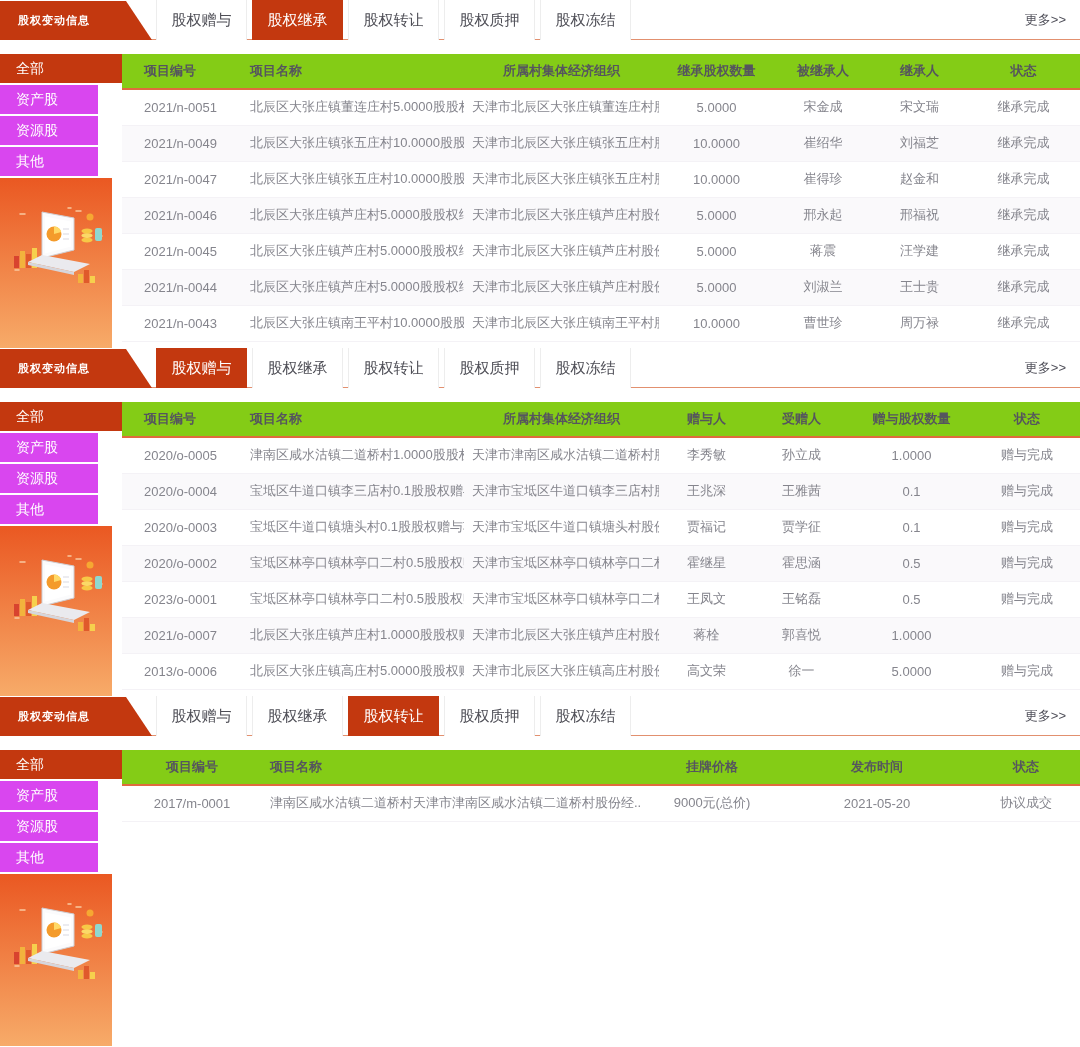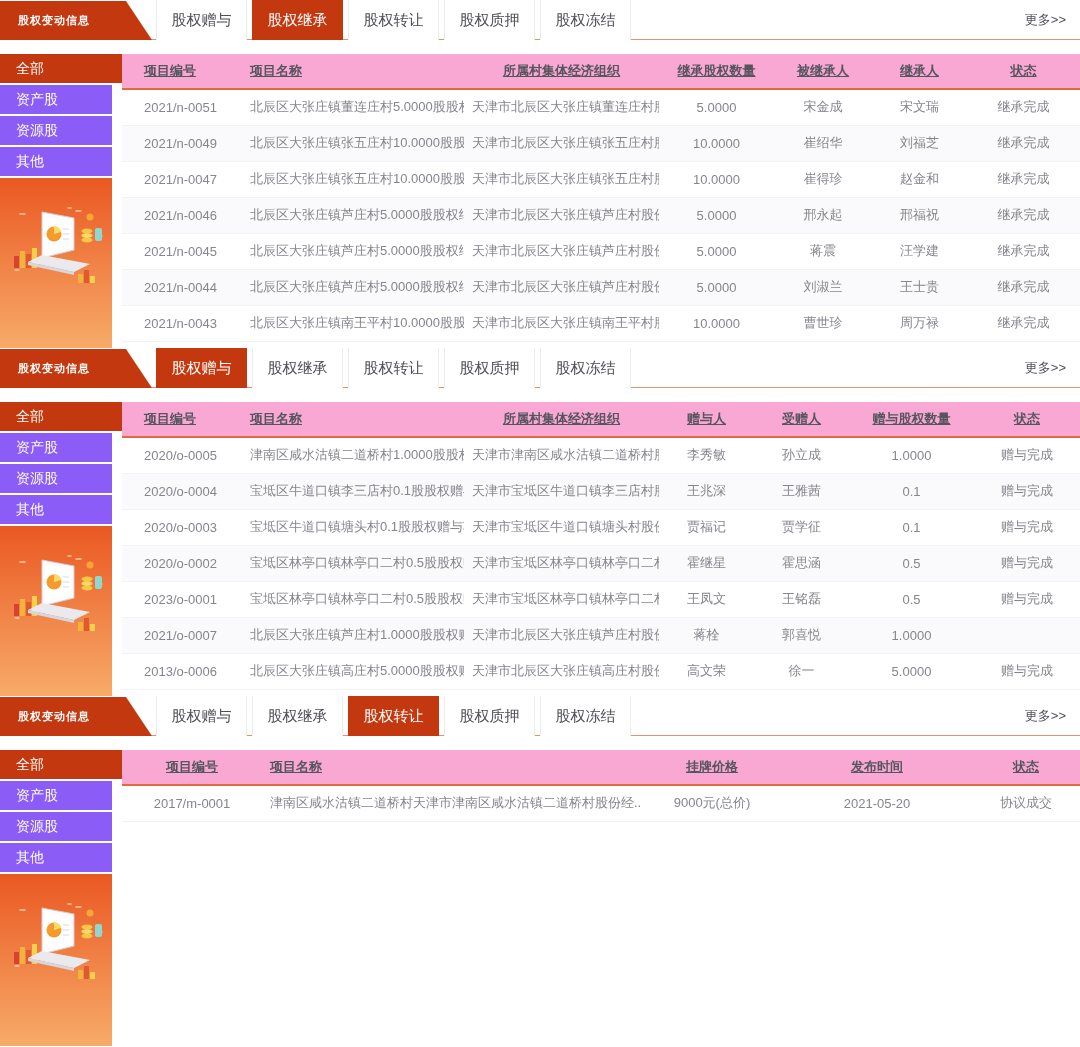--- a/index.html
+++ b/index.html
@@ -19,30 +19,30 @@
          font-size:15px; color:#4d4d55; background:#fff; border-left:1px solid #ededed; border-right:1px solid #ededed;
          cursor:pointer; }
   .tab.active { background:#c3380f; color:#fff; border-color:#c3380f; }
   .more { position:absolute; right:14px; top:0; height:40px; display:flex; align-items:center;
           font-size:13px; color:#50505a; text-decoration:none; cursor:pointer; }
 
   
   .sec-body { display:flex; margin-top:14px; min-height:294px; align-items:stretch;justify-content:flex-end; }
   .sec-body.tall { min-height:296px; }
   .sidebar { width:122px; flex:none; display:flex; flex-direction:column; }
-  .side-item { height:29px; width:112px; margin-bottom:2px; background:#8b5cf6; color:#fff;
+  .side-item { height:29px; width:98px; margin-bottom:2px; background:#d946ef; color:#fff;
                font-size:14px; display:flex; align-items:center; padding-left:16px; cursor:pointer; }
   .side-item.active { background:#c3380f; width:122px; }
   .side-illustration { width:112px; flex:1; background:linear-gradient(180deg,#ea5822 0%,#f7ab69 100%);
                        display:flex; justify-content:center; align-items:flex-start; padding-top:26px; }
 
   .tablewrap { flex:1; min-width:0; }
   table.datatable { width:100%; border-collapse:collapse; table-layout:fixed; }
-  .datatable th { background:#f9a8d4; color:#55555e; font-size:13px; font-weight:bold;
-                  height:35px; border-bottom:2px solid #e06a3e; padding:0 8px; white-space:nowrap; overflow:hidden;text-decoration:underline; }
+  .datatable th { background:#84cc16; color:#55555e; font-size:13px; font-weight:bold;
+                  height:35px; border-bottom:2px solid #e06a3e; padding:0 8px; white-space:nowrap; overflow:hidden; }
   .datatable td { height:36px; font-size:13px; color:#85858d; border-bottom:1px solid #f4f2f6;
                   padding:0 8px; white-space:nowrap; overflow:hidden; }
   .datatable tbody tr:nth-child(even) { background:#faf9fb; }
   .datatable tbody tr { cursor:pointer; }
 
   
   .t-inherit th:nth-child(1){width:120px; text-align:left; padding-left:22px;}
   .t-inherit th:nth-child(2){width:222px; text-align:left;}
   .t-inherit th:nth-child(3){width:195px; text-align:center;}
   .t-inherit th:nth-child(4){width:115px; text-align:center;}

